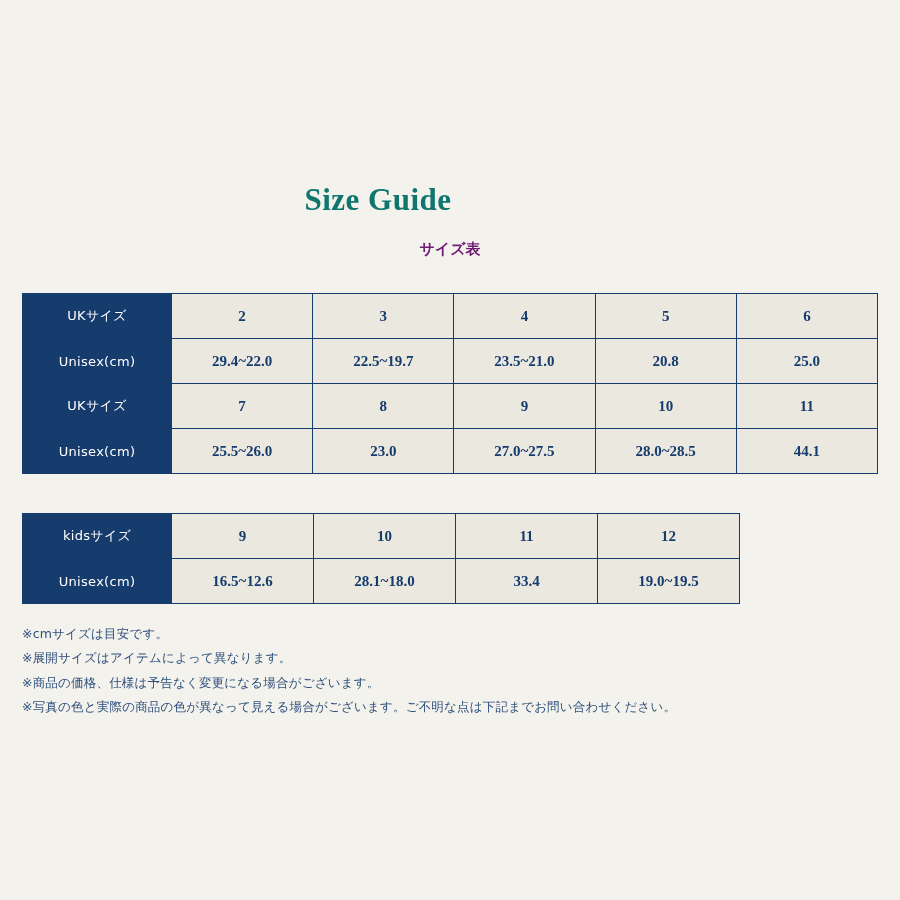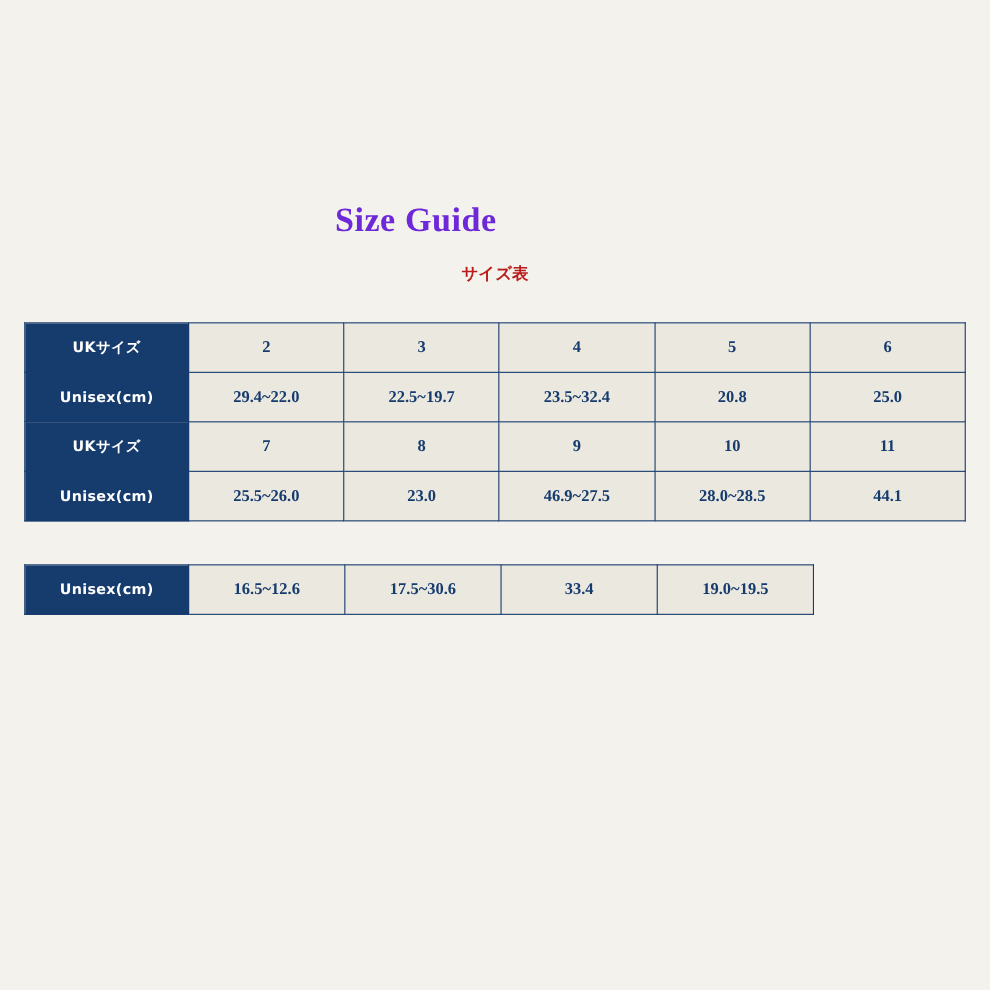--- a/index.html
+++ b/index.html
@@ -23,32 +23,32 @@
   .title {
     position: absolute;
     top: 182px;
     left: 0;
     width: 756px;
     text-align: center;
     font-family: "Liberation Serif", serif;
     font-size: 31px;
     font-weight: bold;
     letter-spacing: 0.5px;
-    color: #6d28d9;
+    color: #0f766e;
   }
   .subtitle {
     position: absolute;
     top: 240px;
     left: 0;
     width: 900px;
     text-align: center;
     font-family: "DejaVu Sans", sans-serif;
     font-size: 15px;
     font-weight: bold;
-    color: #b91c1c;
+    color: #701a75;
   }
   table {
     border-collapse: collapse;
     table-layout: fixed;
   }
   .size-table {
     position: absolute;
     left: 22px;
     width: 856px;
   }
@@ -65,21 +65,21 @@
     color: #163b6d;
     background: #ebe8e0;
     padding: 0;
   }
   .size-table td.rowhead {
     background: #163b6d;
     color: #ffffff;
     width: 148px;
     font-family: "DejaVu Sans", sans-serif;
     font-size: 13px;
-    font-weight: bold;
+    font-weight: normal;
     letter-spacing: 0.3px;
   }
   .table-kids td.datacell { width: 141px; }
   .table-kids td.spacer {
     background: #f4f2ec;
     border: none;
   }
   .notes {
     position: absolute;
     left: 22px;
@@ -109,50 +109,64 @@
         <td class="datacell">2</td>
         <td class="datacell">3</td>
         <td class="datacell">4</td>
         <td class="datacell">5</td>
         <td class="datacell">6</td>
       </tr>
       <tr>
         <td class="rowhead">Unisex(cm)</td>
         <td class="datacell">29.4~22.0</td>
         <td class="datacell">22.5~19.7</td>
-        <td class="datacell">23.5~32.4</td>
+        <td class="datacell">23.5~21.0</td>
         <td class="datacell">20.8</td>
         <td class="datacell">25.0</td>
       </tr>
       <tr>
         <td class="rowhead">UKサイズ</td>
         <td class="datacell">7</td>
         <td class="datacell">8</td>
         <td class="datacell">9</td>
         <td class="datacell">10</td>
         <td class="datacell">11</td>
       </tr>
       <tr>
         <td class="rowhead">Unisex(cm)</td>
         <td class="datacell">25.5~26.0</td>
         <td class="datacell">23.0</td>
-        <td class="datacell">46.9~27.5</td>
+        <td class="datacell">27.0~27.5</td>
         <td class="datacell">28.0~28.5</td>
         <td class="datacell">44.1</td>
       </tr>
     </tbody>
   </table>
 
   <table class="size-table table-kids">
     <tbody>
       <tr>
+        <td class="rowhead">kidsサイズ</td>
+        <td class="datacell">9</td>
+        <td class="datacell">10</td>
+        <td class="datacell">11</td>
+        <td class="datacell">12</td>
+        <td class="spacer"></td>
+      </tr>
+      <tr>
         <td class="rowhead">Unisex(cm)</td>
         <td class="datacell">16.5~12.6</td>
-        <td class="datacell">17.5~30.6</td>
+        <td class="datacell">28.1~18.0</td>
         <td class="datacell">33.4</td>
         <td class="datacell">19.0~19.5</td>
         <td class="spacer"></td>
       </tr>
     </tbody>
   </table>
 
+  <div class="notes">
+    <div class="note">※cmサイズは目安です。</div>
+    <div class="note">※展開サイズはアイテムによって異なります。</div>
+    <div class="note">※商品の価格、仕様は予告なく変更になる場合がございます。</div>
+    <div class="note">※写真の色と実際の商品の色が異なって見える場合がございます。ご不明な点は下記までお問い合わせください。</div>
+  </div>
 
 </div>
 
 </body></html>

